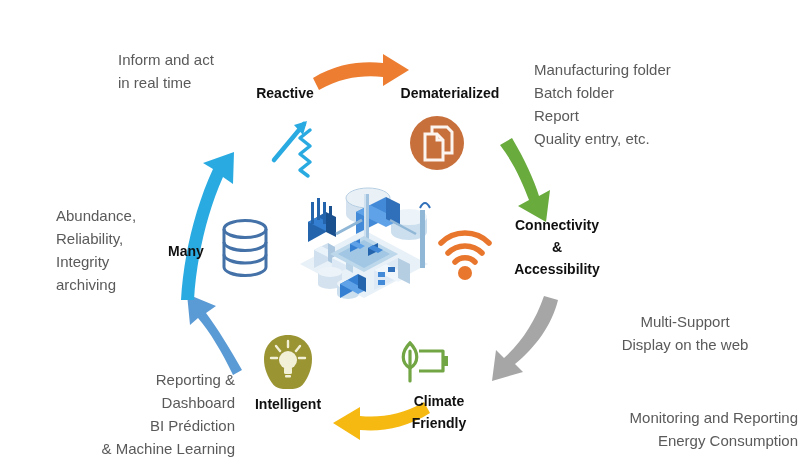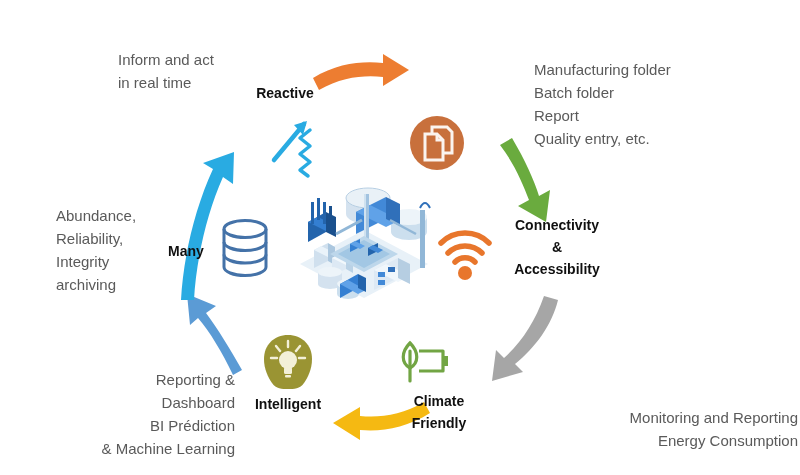--- a/index.html
+++ b/index.html
@@ -185,20 +185,21 @@
 
   <svg class="abs icon-svg" style="left:219px;top:218px;width:52px;height:60px;" viewBox="0 0 52 60">
     <ellipse cx="26" cy="11" rx="21" ry="8.5" fill="none" stroke="#4472A8" stroke-width="3"></ellipse>
     <path d="M5,11 L5,49 A21,8.5 0 0,0 47,49 L47,11" fill="none" stroke="#4472A8" stroke-width="3"></path>
     <path d="M5,24 A21,8.5 0 0,0 47,24" fill="none" stroke="#4472A8" stroke-width="3"></path>
     <path d="M5,36.5 A21,8.5 0 0,0 47,36.5" fill="none" stroke="#4472A8" stroke-width="3"></path>
   </svg>
 
   <div class="abs node-label ta-center" style="left:225px;top:82px;width:120px;">Reactive</div>
 
+  <div class="abs node-label ta-center" style="left:375px;top:82px;width:150px;">Dematerialized</div>
 
   <div class="abs node-label ta-center" style="left:487px;top:214px;width:140px;">Connectivity
 &amp;
 Accessibility</div>
 
   <div class="abs node-label ta-center" style="left:389px;top:390px;width:100px;">Climate
 Friendly</div>
 
   <div class="abs node-label ta-center" style="left:223px;top:393px;width:130px;">Intelligent</div>
 
@@ -206,20 +207,22 @@
 
   <div class="abs note ta-left" style="left:118px;top:48px;width:220px;">Inform and act
 in real time</div>
 
   <div class="abs note ta-left" style="left:534px;top:58px;width:260px;">Manufacturing folder
 Batch folder
 Report
 Quality entry, etc.</div>
 
 
+  <div class="abs note ta-center" style="left:570px;top:310px;width:230px;">Multi-Support
+Display on the web</div>
 
   <div class="abs note ta-right" style="left:490px;top:406px;width:308px;">Monitoring and Reporting
 Energy Consumption</div>
 
   <div class="abs note ta-right" style="left:20px;top:368px;width:215px;text-align:right;">Reporting &amp;
 Dashboard
 BI Prédiction
 &amp; Machine Learning</div>
 
   <div class="abs note ta-left" style="left:56px;top:204px;width:150px;">Abundance,

